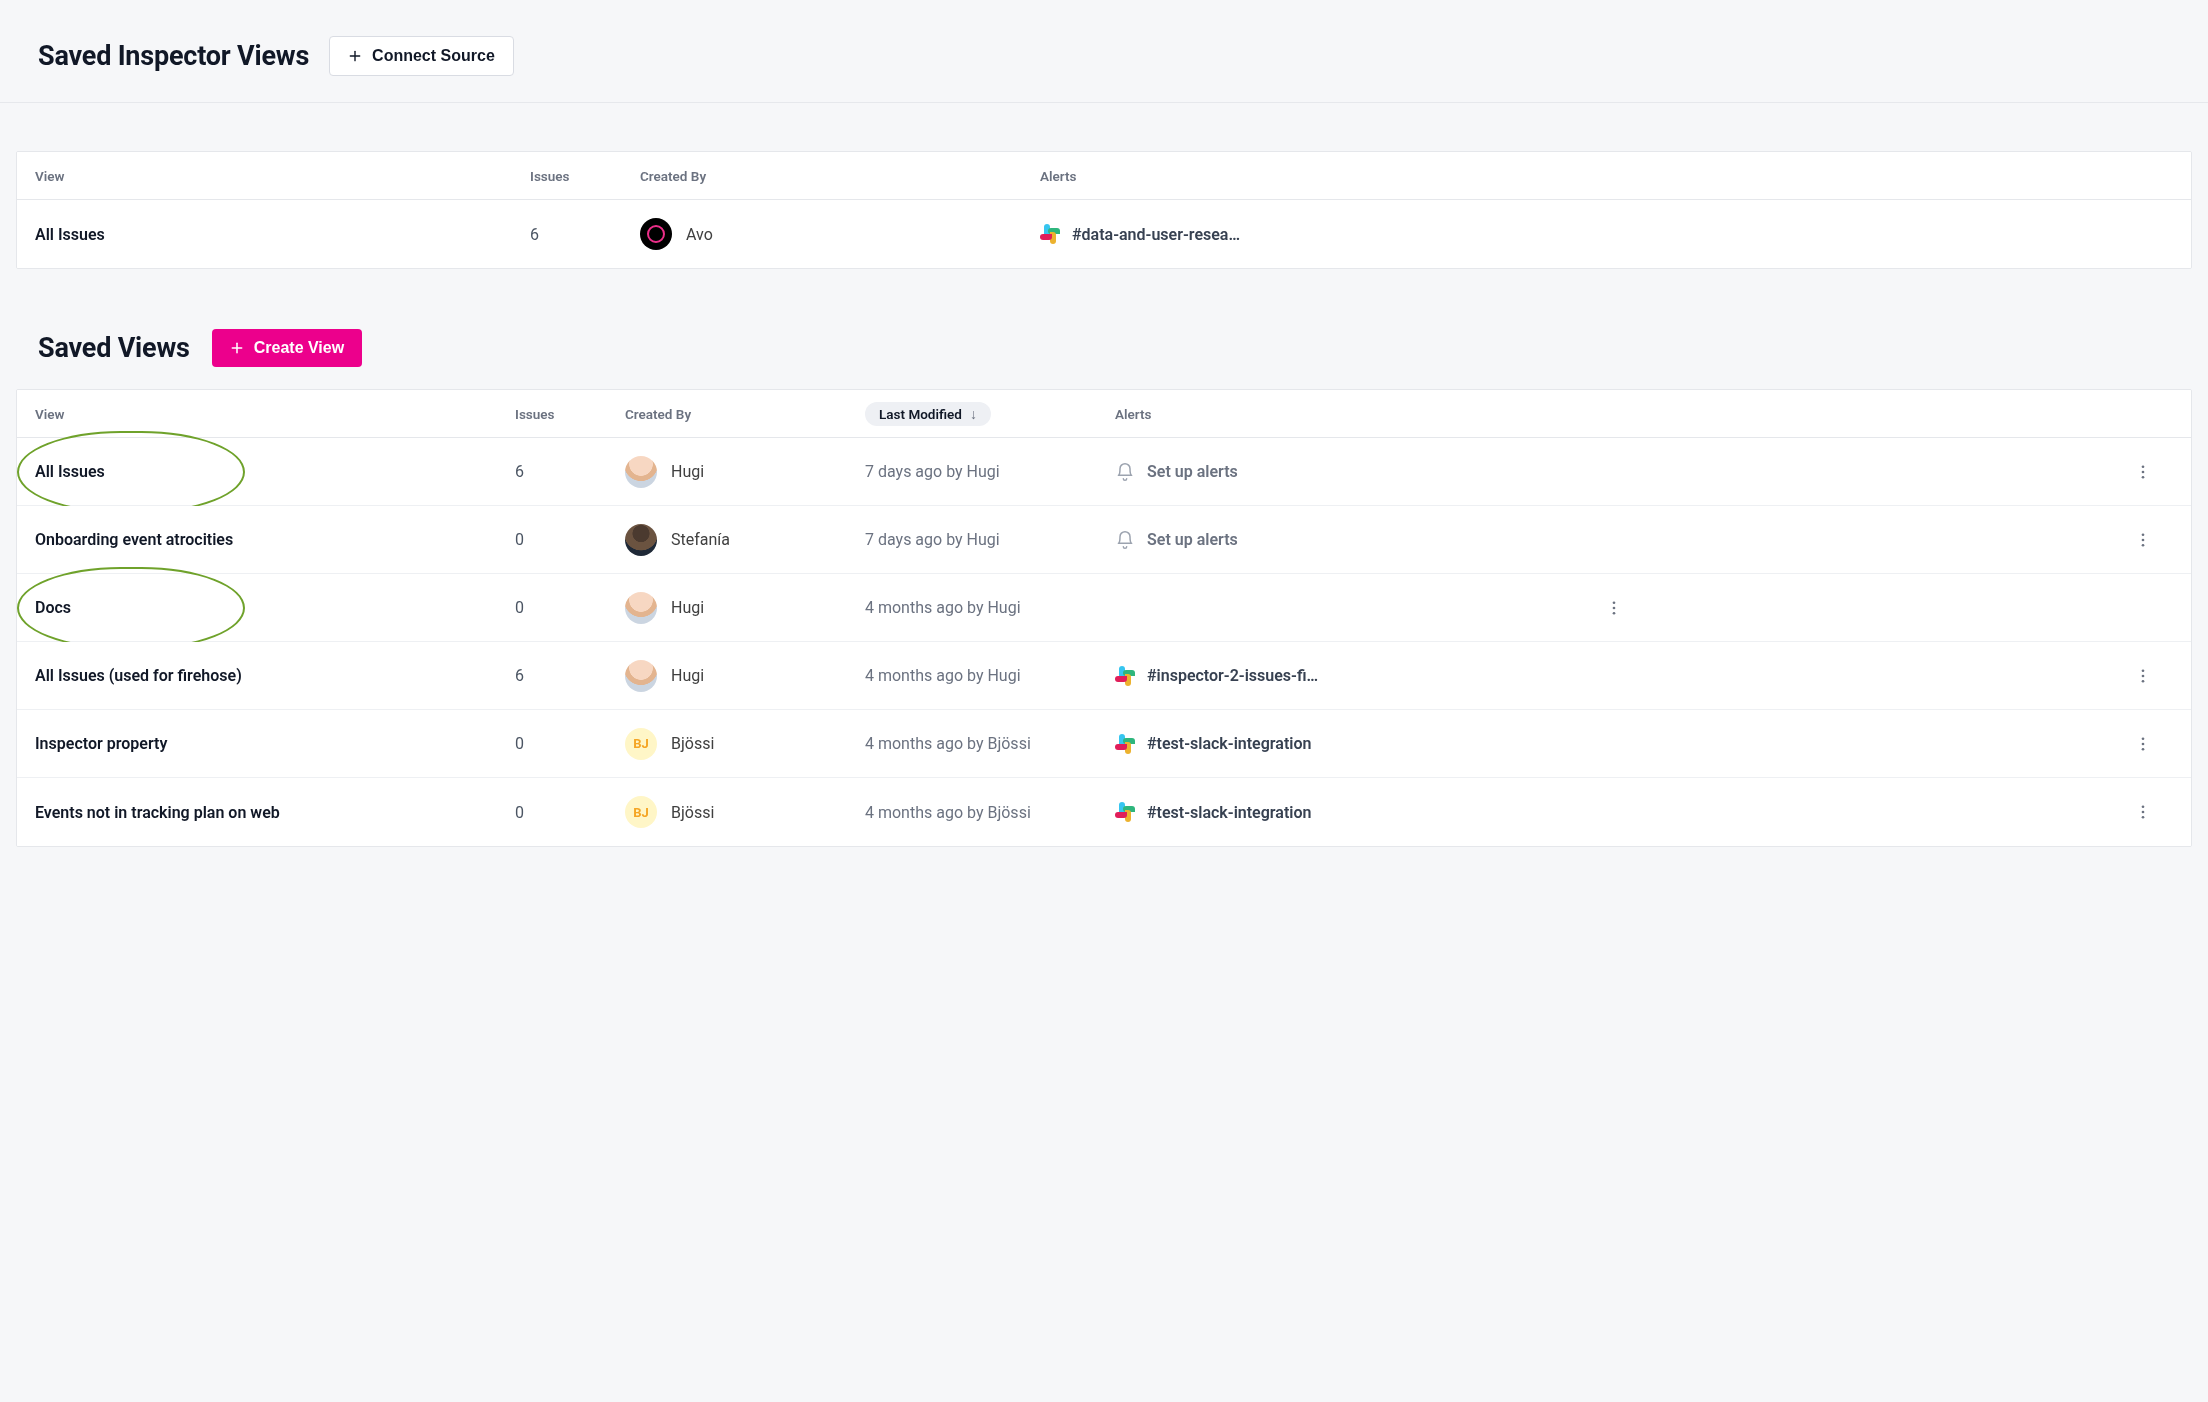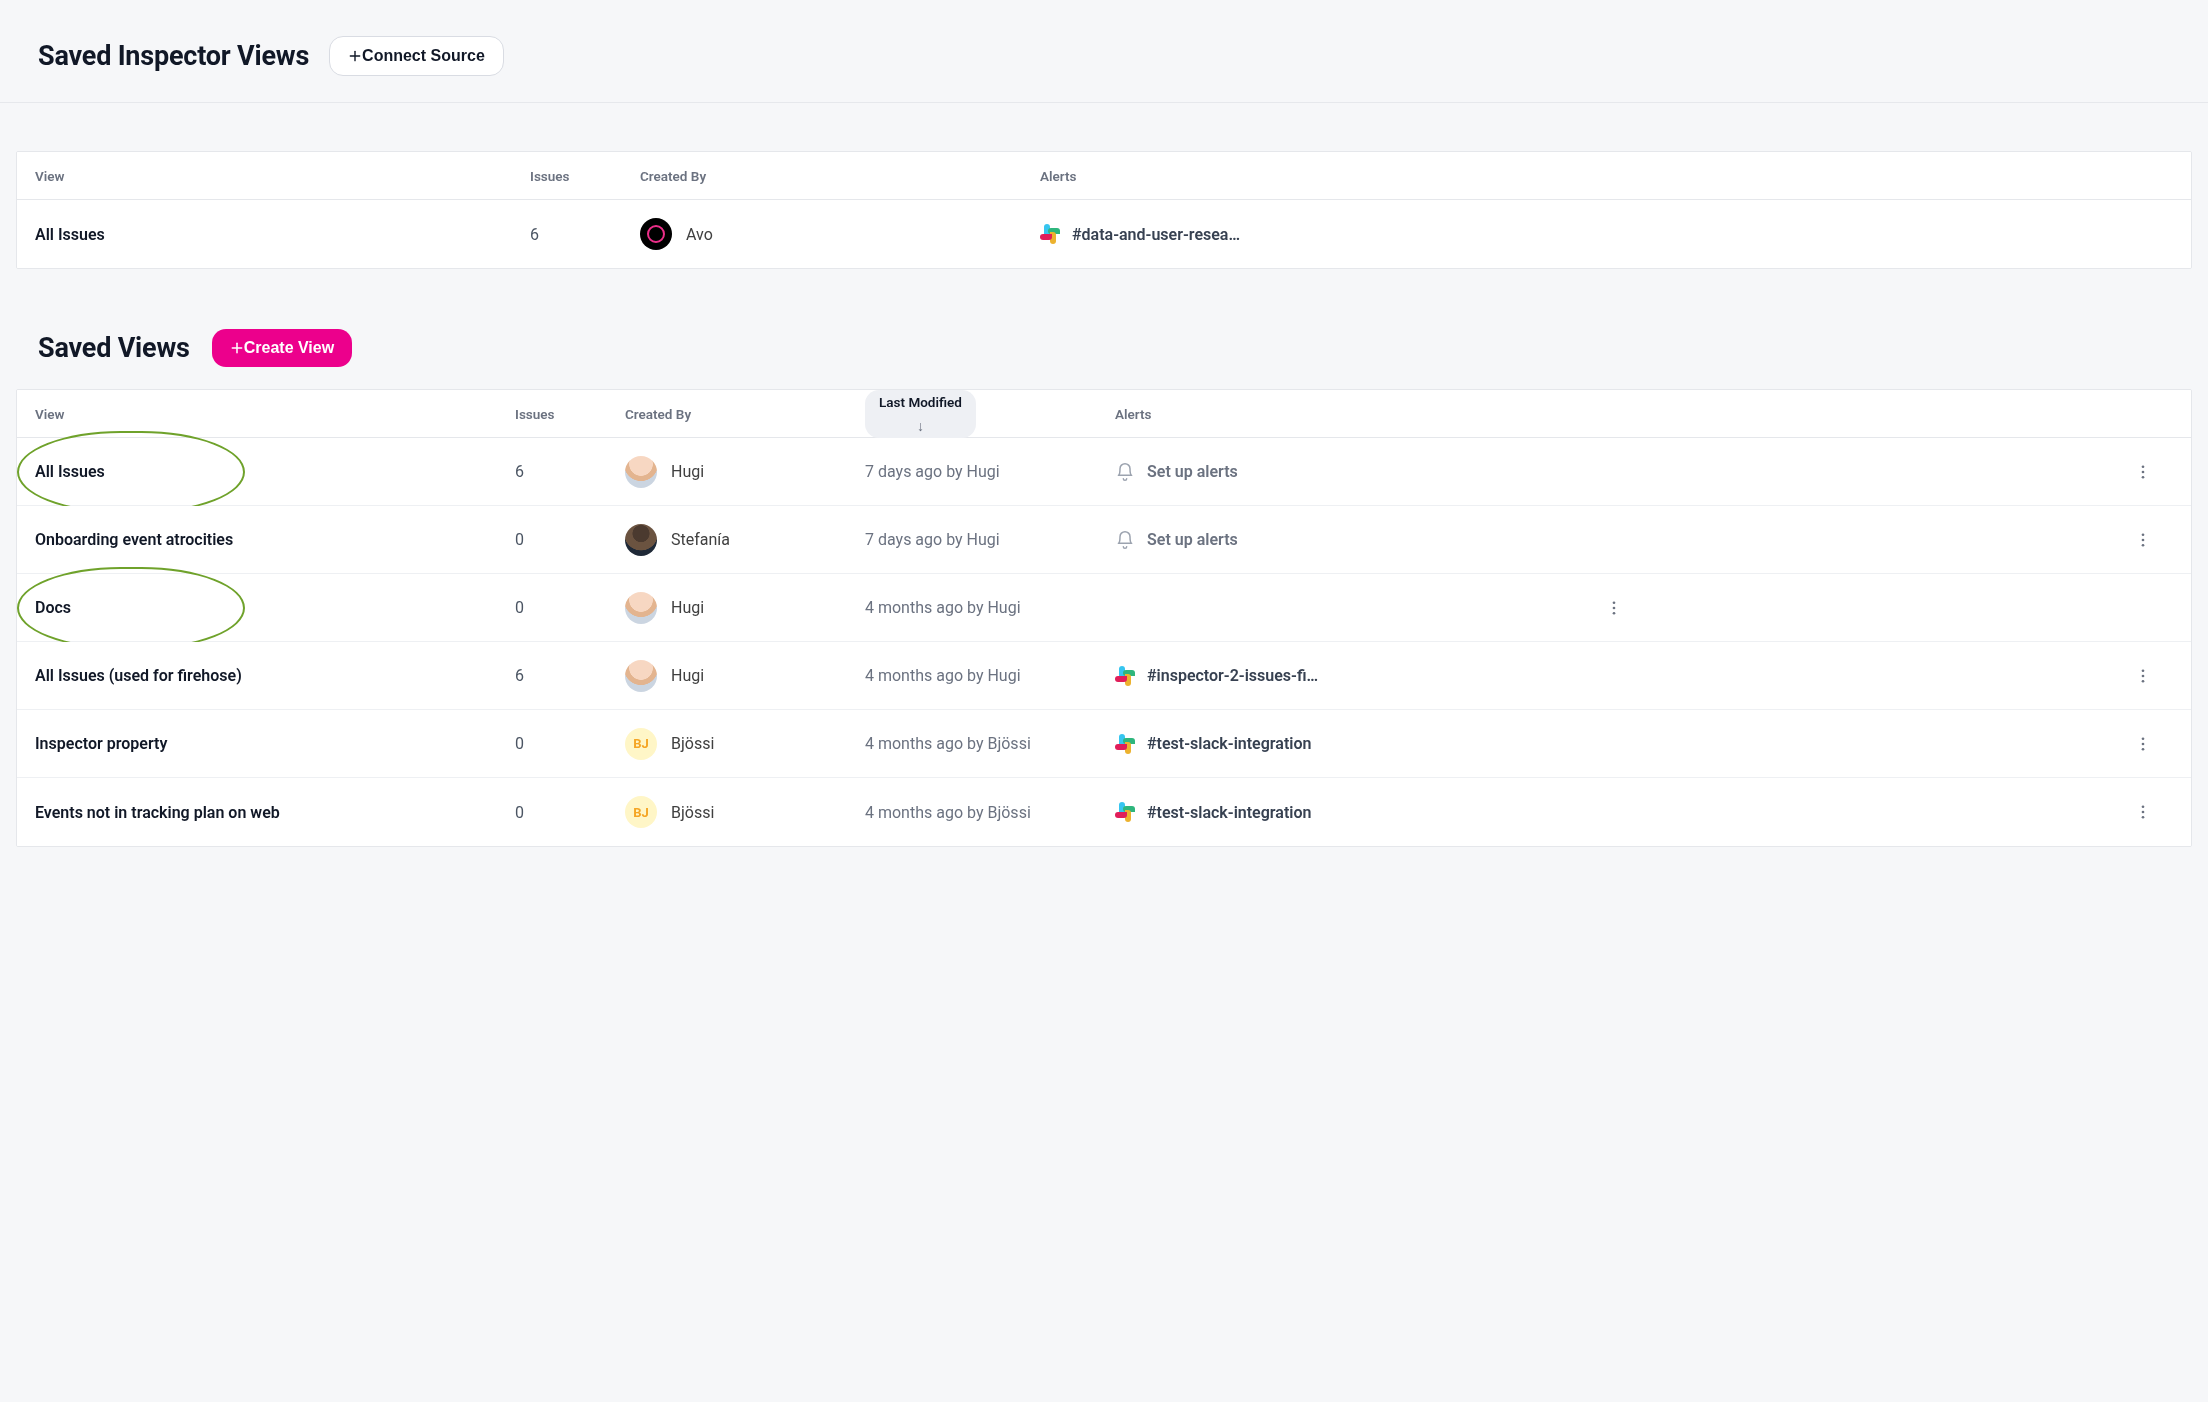--- a/index.html
+++ b/index.html
@@ -8,22 +8,22 @@
 
   .page { width: 100%; }
 
   
   .section-header { display: flex; align-items: center; gap: 20px; padding: 16px 38px 26px; margin-top: 20px; }
   .section-title { font-size: 27px; font-weight: 700; color: #111827; letter-spacing: -0.2px; }
   .header-divider { border-bottom: 1px solid #e6e8ec; }
 
   
   .btn {
-    display: inline-flex; align-items: center; 
-    border-radius: 14px; font-size: 16px; font-weight: 600;
+    display: inline-flex; align-items: center; gap: 10px;
+    border-radius: 4px; font-size: 16px; font-weight: 600;
     padding: 10px 18px; cursor: pointer; white-space: nowrap;
     border: 1px solid transparent;
   }
   .btn-outline {
     background: #fff; color: #111827; border: 1px solid #d9dce3;
   }
   .btn-primary {
     background: #ec008c; color: #fff; border: none;
   }
   .btn .icon-plus { width: 14px; height: 14px; display: grid; place-items: center; }
@@ -31,21 +31,21 @@
   
   .region { padding: 48px 16px 0 16px; }
   .card {
     background: #fff; border: 1px solid #e5e7eb; border-radius: 2px;
     overflow: hidden; margin: 0 0 0 0;
   }
 
   
   .thead { display: grid; grid-template-columns: 480px 110px 240px 250px 1fr 60px; align-items: center; padding: 0 18px; height: 48px; border-bottom: 1px solid #e5e7eb; background: #fff; }
   .th { font-size: 13.5px; color: #6b7280; font-weight: 600; }
-  .th-sort { display: inline-flex; align-items: center; gap: 8px; background: #eef0f4; border-radius: 14px; padding: 4px 14px; color:#111827; font-weight:600;flex-direction:column; }
+  .th-sort { display: inline-flex; align-items: center; gap: 8px; background: #eef0f4; border-radius: 14px; padding: 4px 14px; color:#111827; font-weight:600; }
   .th-sort .arrow { font-size: 14px; color:#6b7280; }
 
   .trow { display: grid; grid-template-columns: 480px 110px 240px 250px 1fr 60px; align-items: center; padding: 0 18px; min-height: 68px; border-bottom: 1px solid #eef0f3; background: #fff; position: relative; }
   .trow:last-child { border-bottom: none; }
 
   .view-name { font-size: 16px; font-weight: 600; color:#111827; }
   .issues { font-size: 16px; color: #4b5563; }
 
   .creator { display: flex; align-items: center; gap: 14px; }
   .avatar {

